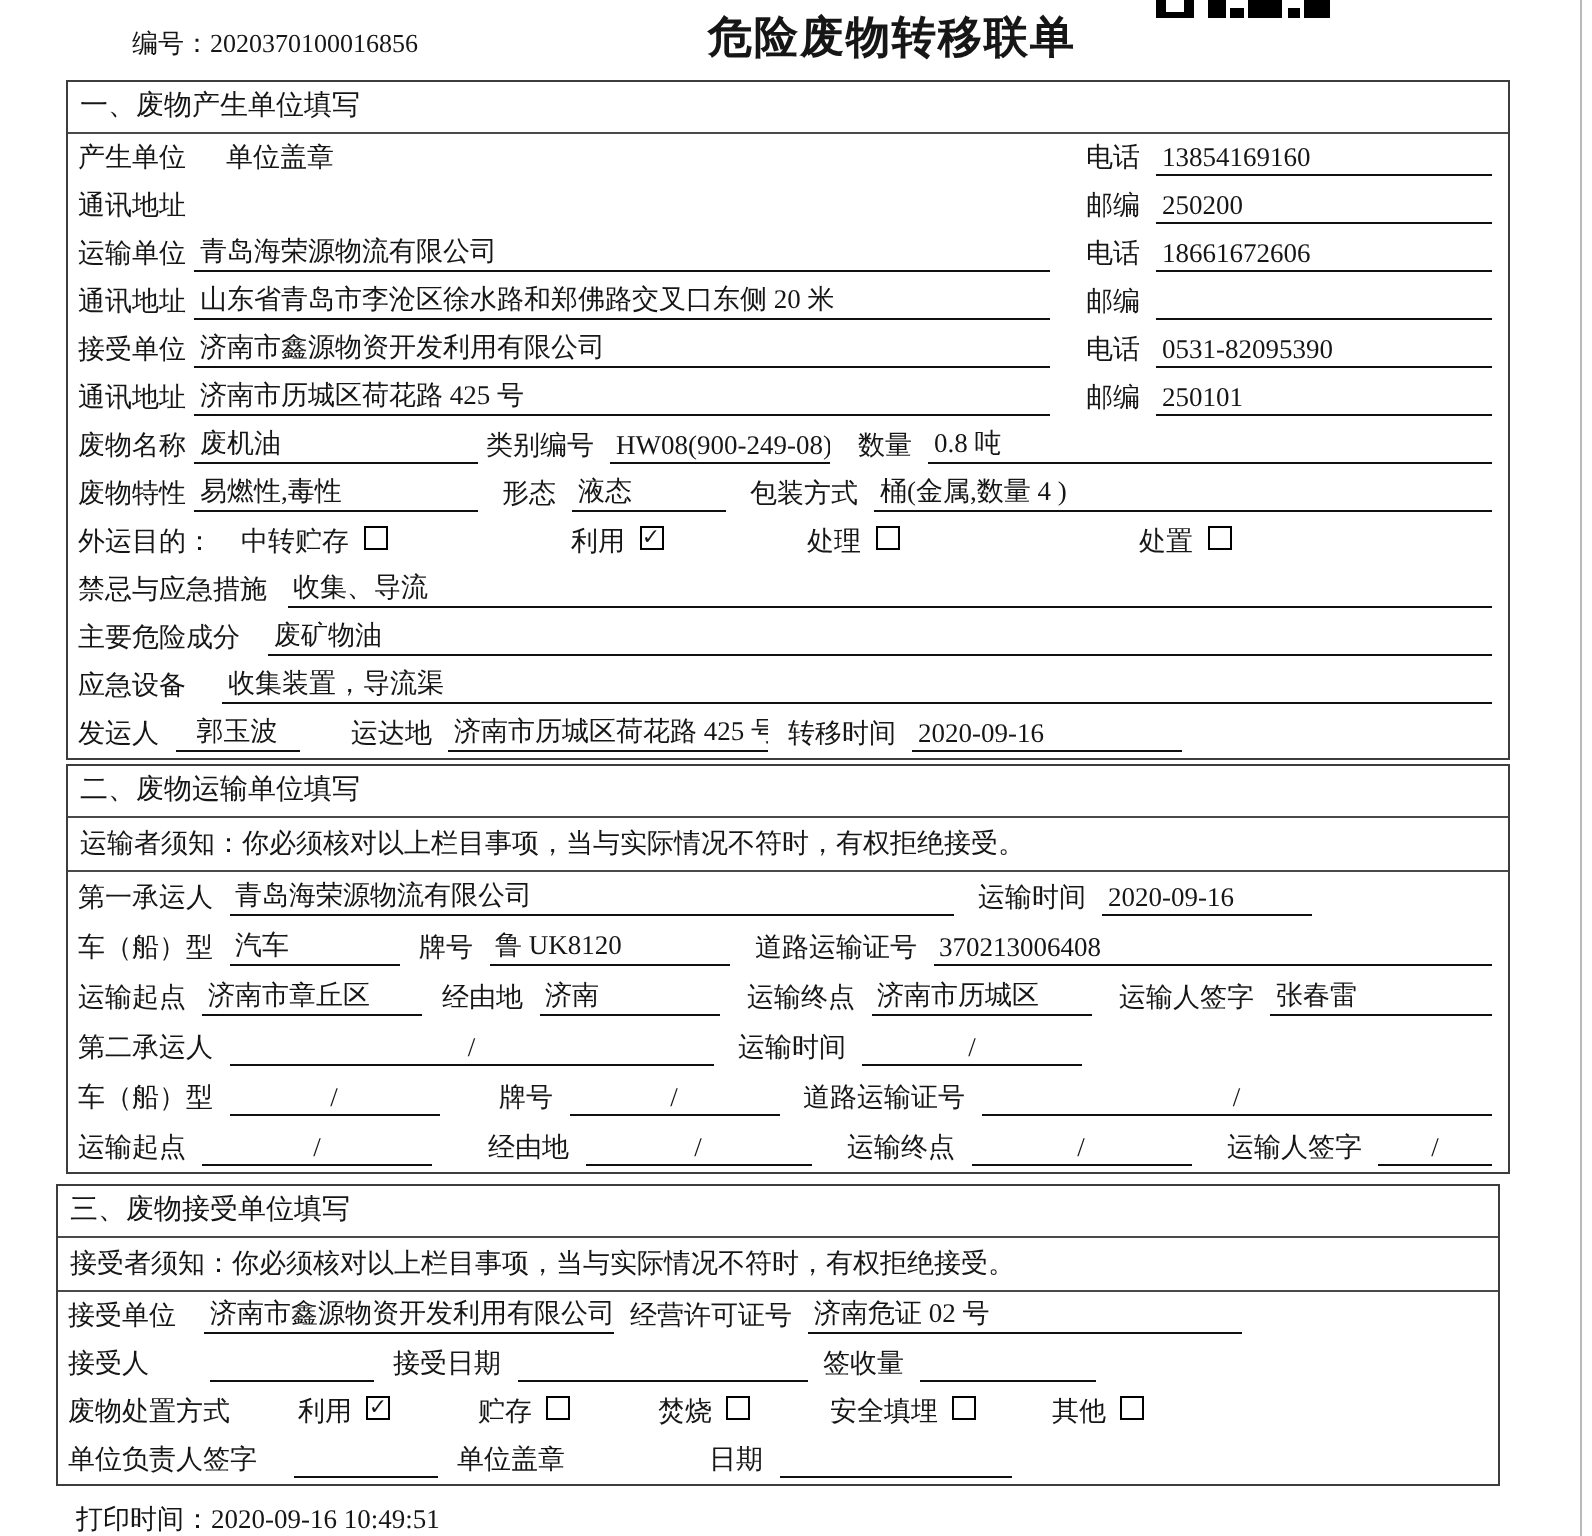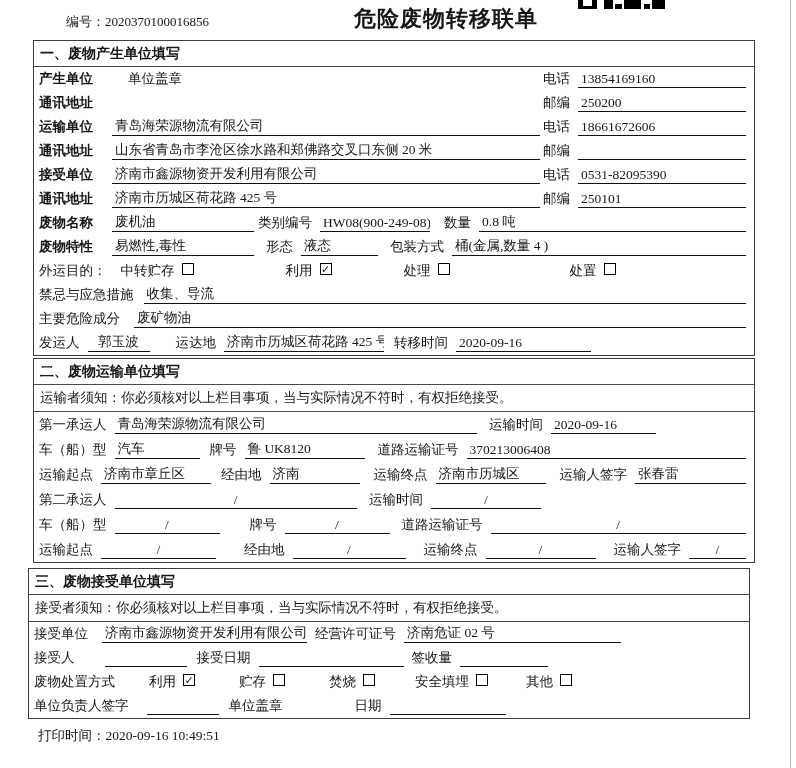--- a/index.html
+++ b/index.html
@@ -22,28 +22,28 @@
   .qr .q3 { width:7px;  height:5px;  background:#000; margin-left:2px; margin-top:4px; }
   .qr .q4 { width:17px; height:9px;  background:#000; margin-left:2px; }
   .qr .q5 { width:6px;  height:5px;  background:#000; margin-left:3px; margin-top:4px; }
   .qr .q6 { width:13px; height:9px;  background:#000; margin-left:2px; }
 
   
   .box { margin-left:33px; width:722px; border:1.5px solid #3d3d3d; background:#fff; }
   .box1 { margin-top:40px; }
   .box2 { margin-top:2px; }
   .box3 { margin-top:5px;margin-left:28px; }
-  .sec-title { height:26px; line-height:25px; padding-left:6px; font-weight:bold;
+  .sec-title { height:26px; line-height:25px; padding-left:6px; font-weight:normal;
                font-size:14px; border-bottom:1px solid #4a4a4a; white-space:nowrap; }
   .note { height:27px; line-height:26px; padding-left:6px; border-bottom:1px solid #4a4a4a; white-space:nowrap; }
 
   .row { display:flex; align-items:flex-end; height:24px; padding:0 8px 3px 5px; }
   .row25 { height:25px; }
   .lbl { white-space:nowrap; margin-right:8px; }
-  .w58 { display:inline-block; width:58px; margin-right:15px;font-weight:bold; }
+  .w58 { display:inline-block; width:58px; margin-right:0; }
   .val { border-bottom:1px solid #101010; padding:0 3px; white-space:nowrap;
          min-height:17px; overflow:hidden; }
   .ctr { text-align:center; }
   .fill { flex:1 1 auto; }
   .sp { flex:1 1 auto; }
   .plain { white-space:nowrap; }
 
   .opt { display:flex; align-items:center; white-space:nowrap; }
   .cb { display:inline-block; width:12px; height:12px; border:1px solid #000;
         font-size:11px; line-height:11px; text-align:center; margin-left:7px;
@@ -158,20 +158,24 @@
   <div class="row">
     <span class="lbl" style="margin-right:10px">禁忌与应急措施</span>
     <span class="val fill">收集、导流</span>
   </div>
 
   <div class="row">
     <span class="lbl" style="margin-right:14px">主要危险成分</span>
     <span class="val fill">废矿物油</span>
   </div>
 
+  <div class="row">
+    <span class="lbl" style="margin-right:18px">应急设备</span>
+    <span class="val fill">收集装置，导流渠</span>
+  </div>
 
   <div class="row">
     <span class="lbl">发运人</span>
     <span class="val ctr" style="flex:0 0 62px">郭玉波</span>
     <span class="lbl" style="margin-left:26px">运达地</span>
     <span class="val" style="flex:0 0 160px">济南市历城区荷花路 425 号</span>
     <span class="lbl" style="margin-left:10px">转移时间</span>
     <span class="val" style="flex:0 0 135px">2020-09-16</span>
     <span class="sp"></span>
   </div>

